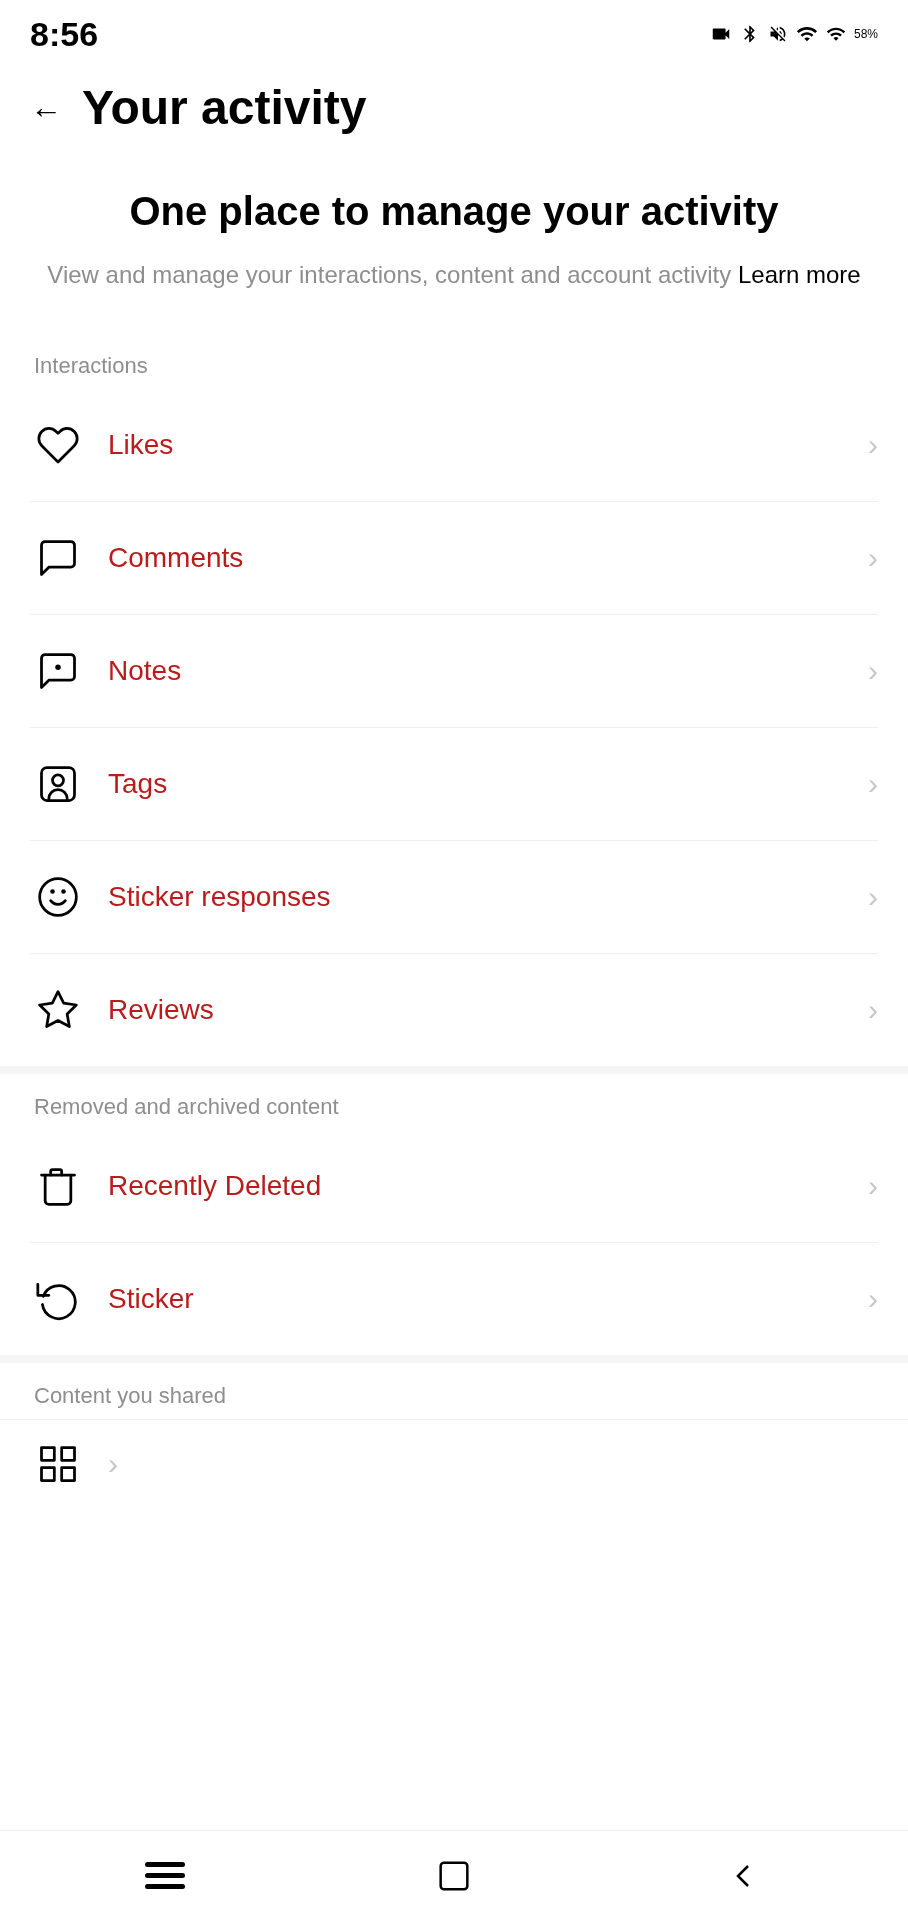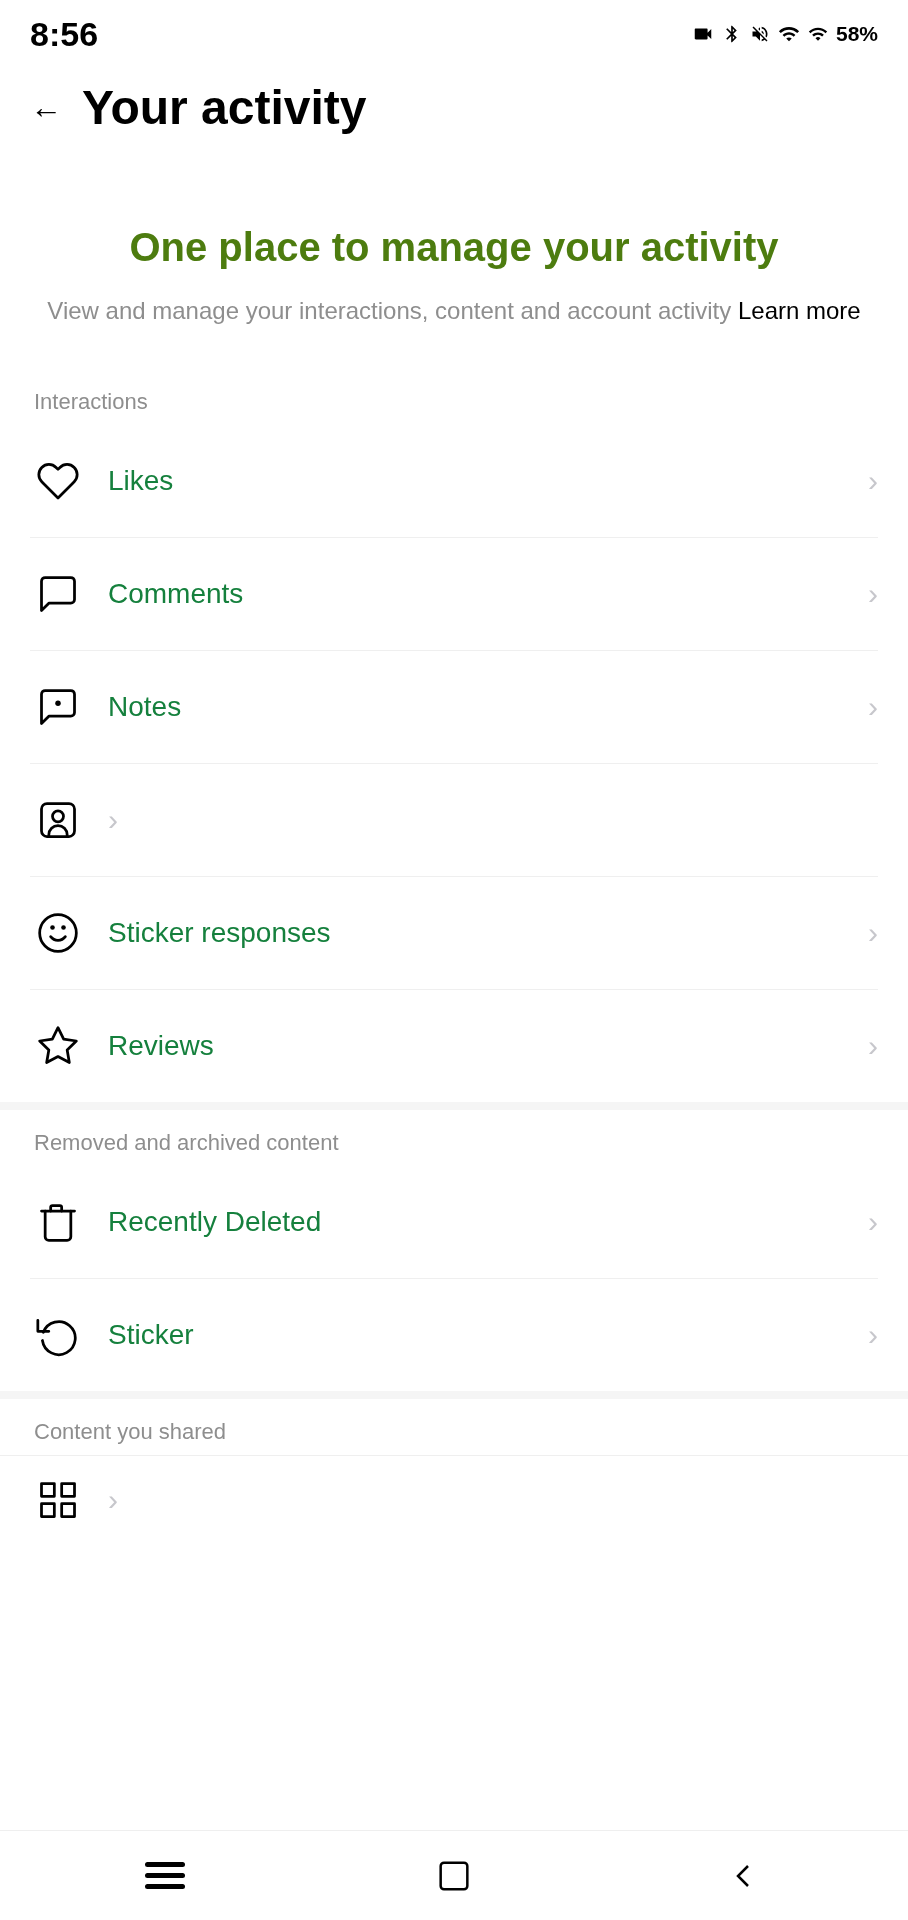--- a/index.html
+++ b/index.html
@@ -34,22 +34,22 @@
 
     .status-icons {
       display: flex;
       align-items: center;
       gap: 8px;
       font-size: 20px;
       color: #000;
     }
 
     .battery-text {
-      font-size: 21px;
-      font-weight: 700;
+      font-size: 12px;
+      font-weight: 400;
     }
 
     
     .header {
       display: flex;
       align-items: center;
       padding: 20px 30px;
       gap: 20px;
     }
 
@@ -67,24 +67,23 @@
 
     
     .hero {
       padding: 30px 40px 40px 40px;
       text-align: center;
     }
 
     .hero-title {
       font-size: 40px;
       font-weight: 700;
-      color: #4d7c0f;
+      color: #000000;
       line-height: 1.3;
       margin-bottom: 20px;
-      margin-top: 36px;
     }
 
     .hero-description {
       font-size: 24px;
       color: #8e8e8e;
       line-height: 1.5;
     }
 
     .hero-link {
       color: #000000;
@@ -131,21 +130,21 @@
     }
 
     .menu-icon svg {
       width: 44px;
       height: 44px;
     }
 
     .menu-label {
       flex: 1;
       font-size: 28px;
-      color: #15803d;
+      color: #b91c1c;
       font-weight: 400;
     }
 
     .chevron {
       color: #c7c7cc;
       font-size: 30px;
       font-weight: 300;
     }
 
     
@@ -284,20 +283,21 @@
   <div class="divider"></div>
 
   <div class="menu-item">
     <div class="menu-icon">
       <svg viewBox="0 0 24 24" fill="none" stroke="#000" stroke-width="1.5" stroke-linecap="round" stroke-linejoin="round">
         <rect x="3" y="3" width="18" height="18" rx="3"></rect>
         <circle cx="12" cy="10" r="3"></circle>
         <path d="M7 21v-1a5 5 0 0 1 10 0v1"></path>
       </svg>
     </div>
+    <span class="menu-label">Tags</span>
     <span class="chevron">›</span>
   </div>
   <div class="divider"></div>
 
   <div class="menu-item">
     <div class="menu-icon">
       <svg viewBox="0 0 24 24" fill="none" stroke="#000" stroke-width="1.5" stroke-linecap="round" stroke-linejoin="round">
         <circle cx="12" cy="12" r="10"></circle>
         <path d="M8 14s1.5 2 4 2 4-2 4-2"></path>
         <line x1="9" y1="9" x2="9.01" y2="9" stroke-width="2.5" stroke-linecap="round"></line>

